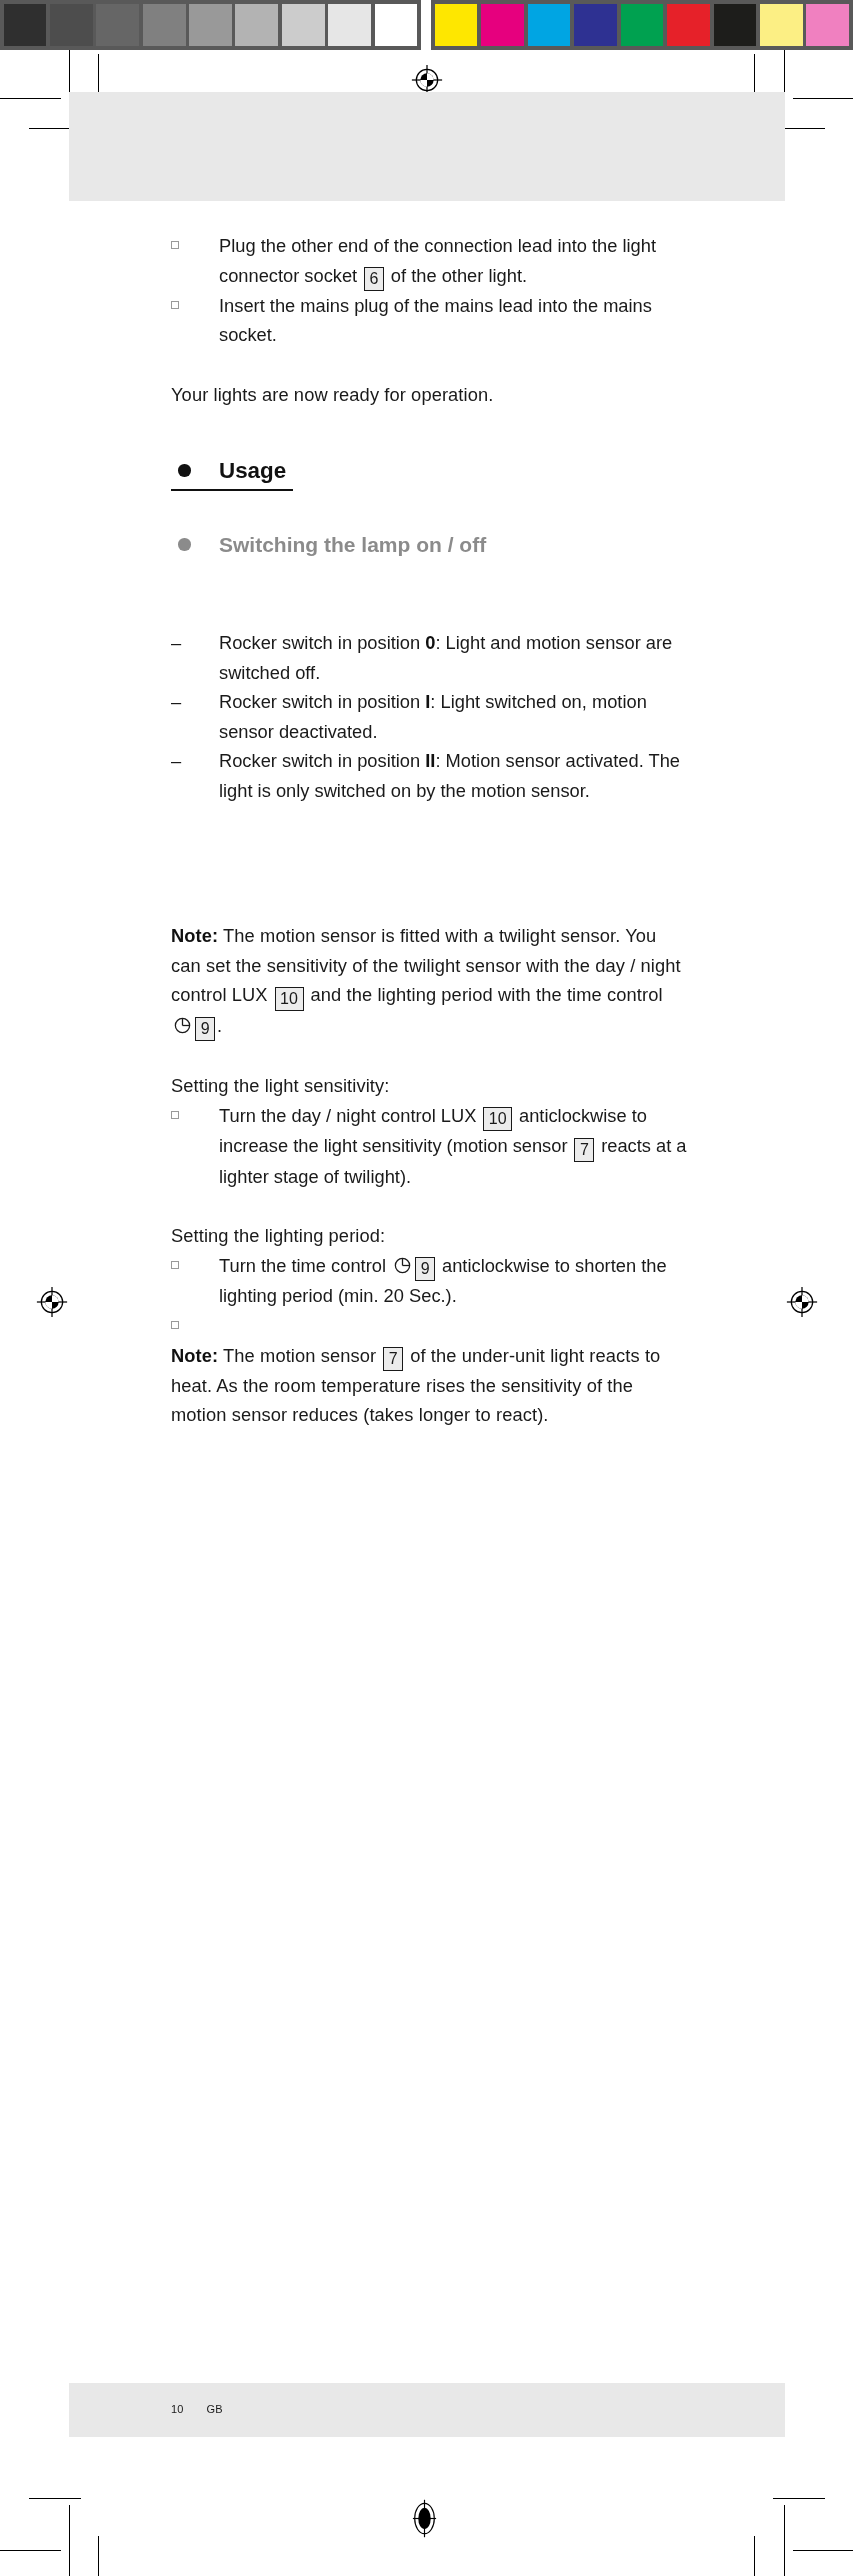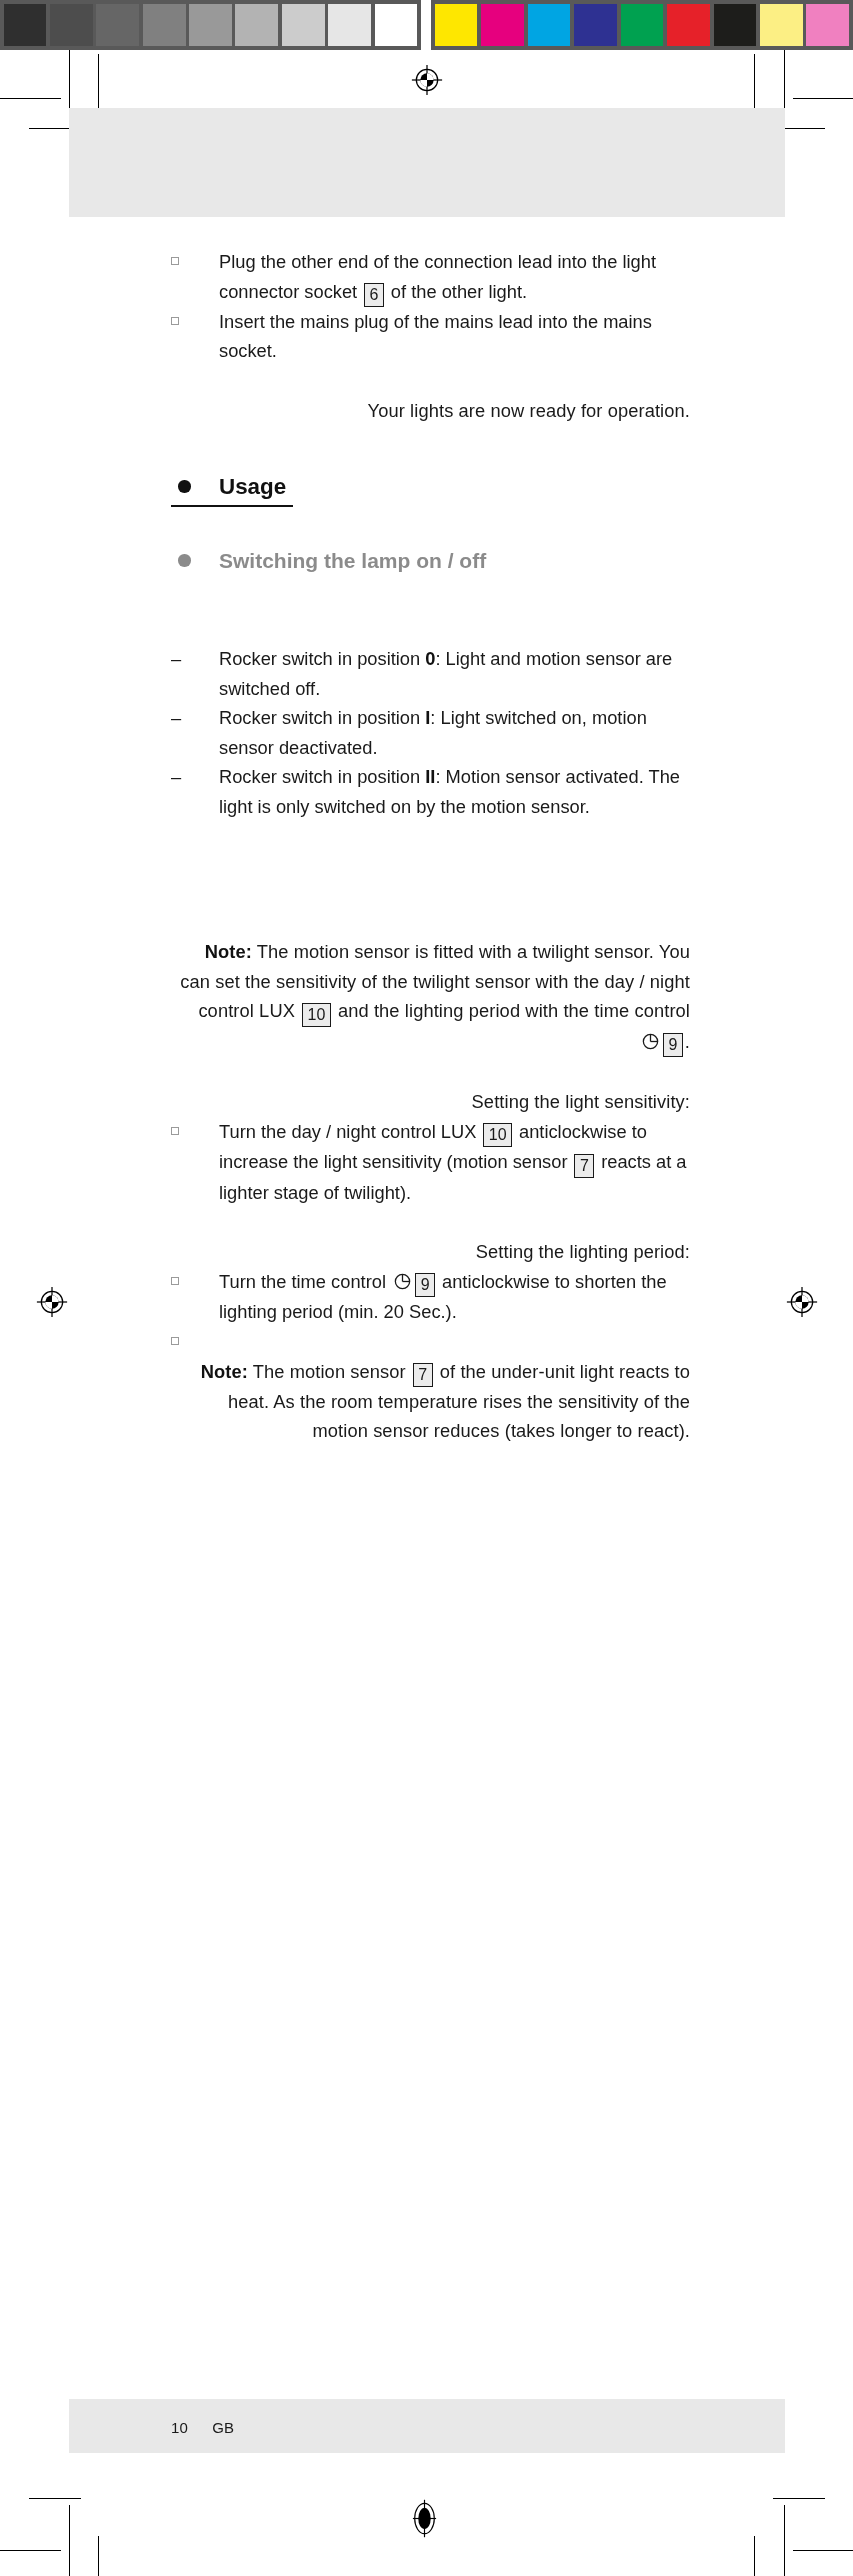--- a/index.html
+++ b/index.html
@@ -45,21 +45,20 @@
     width: 32px; height: 32px;
   }
   .reg svg { display: block; width: 100%; height: 100%; }
 
   
   .page {
     position: absolute;
     left: 69px; top: 92px;
     width: 716px; height: 2344px;
     background: #ffffff;
-    margin-top: 16px;
   }
   .band {
     position: absolute;
     left: 0; width: 716px;
     background: #e8e8e8;
   }
   .band.top    { top: 0;    height: 109px; }
   .band.bottom { top: 2291px; height: 54px; }
 
   .content {
@@ -68,21 +67,20 @@
     width: 519px;
   }
 
   
   .para, .lead, .note, .sub-lead {
     font-size: 18.3px;
     line-height: 29.5px;
     color: #1a1a1a;
     letter-spacing: 0.1px;
     margin: 0;
-    text-align: right;
   }
   .gap-md { height: 30px; }
   .gap-lg { height: 39px; }
   .gap-xl { height: 47px; }
 
   ul.list { list-style: none; margin: 0; padding: 0; }
   ul.list > li {
     position: relative;
     padding-left: 48px;
     font-size: 18.3px;
@@ -163,21 +161,21 @@
     width: 12.5px; height: 12.5px;
     border-radius: 50%;
   }
   .bullet.black { background: #111111; }
   .bullet.gray  { background: #8b8b8b; }
 
   
   .footer {
     position: absolute;
     left: 102px; top: 2311px;
-    font-size: 15px;
+    font-size: 11px;
     color: #1a1a1a;
     letter-spacing: 0.2px;
   }
   .footer .pg { margin-right: 19.7px; }
 </style>
 </head>
 <body>
 
 <div class="colorbar-row">
   <div class="bar-group gray" id="gray-bar">

